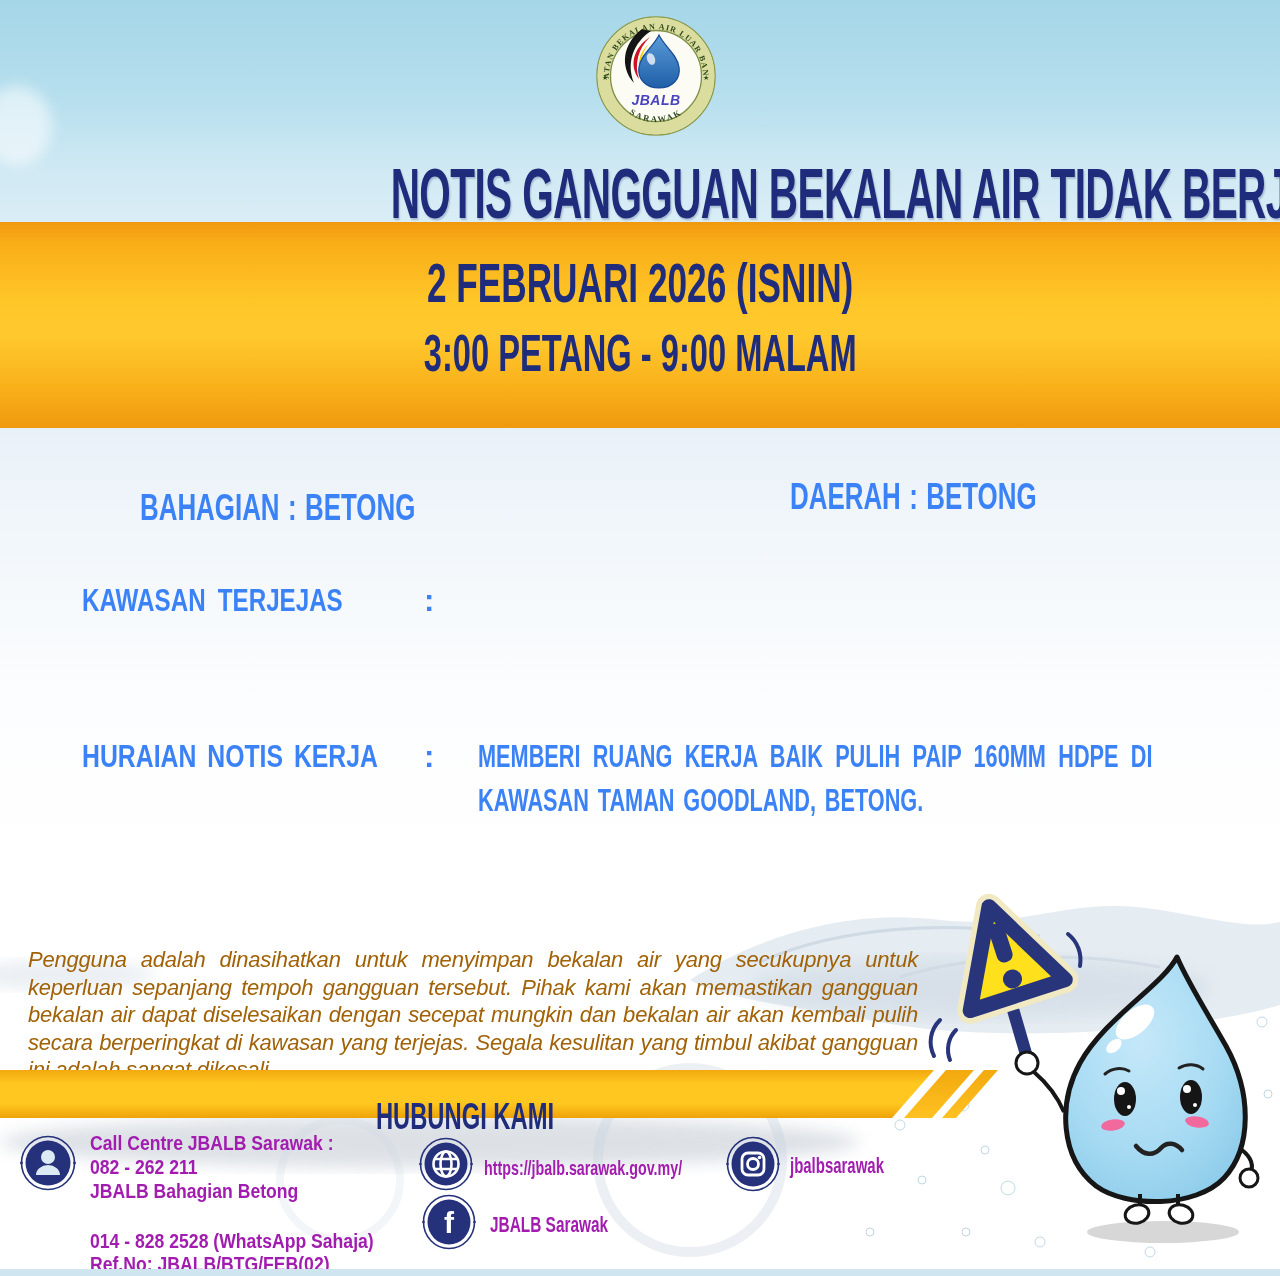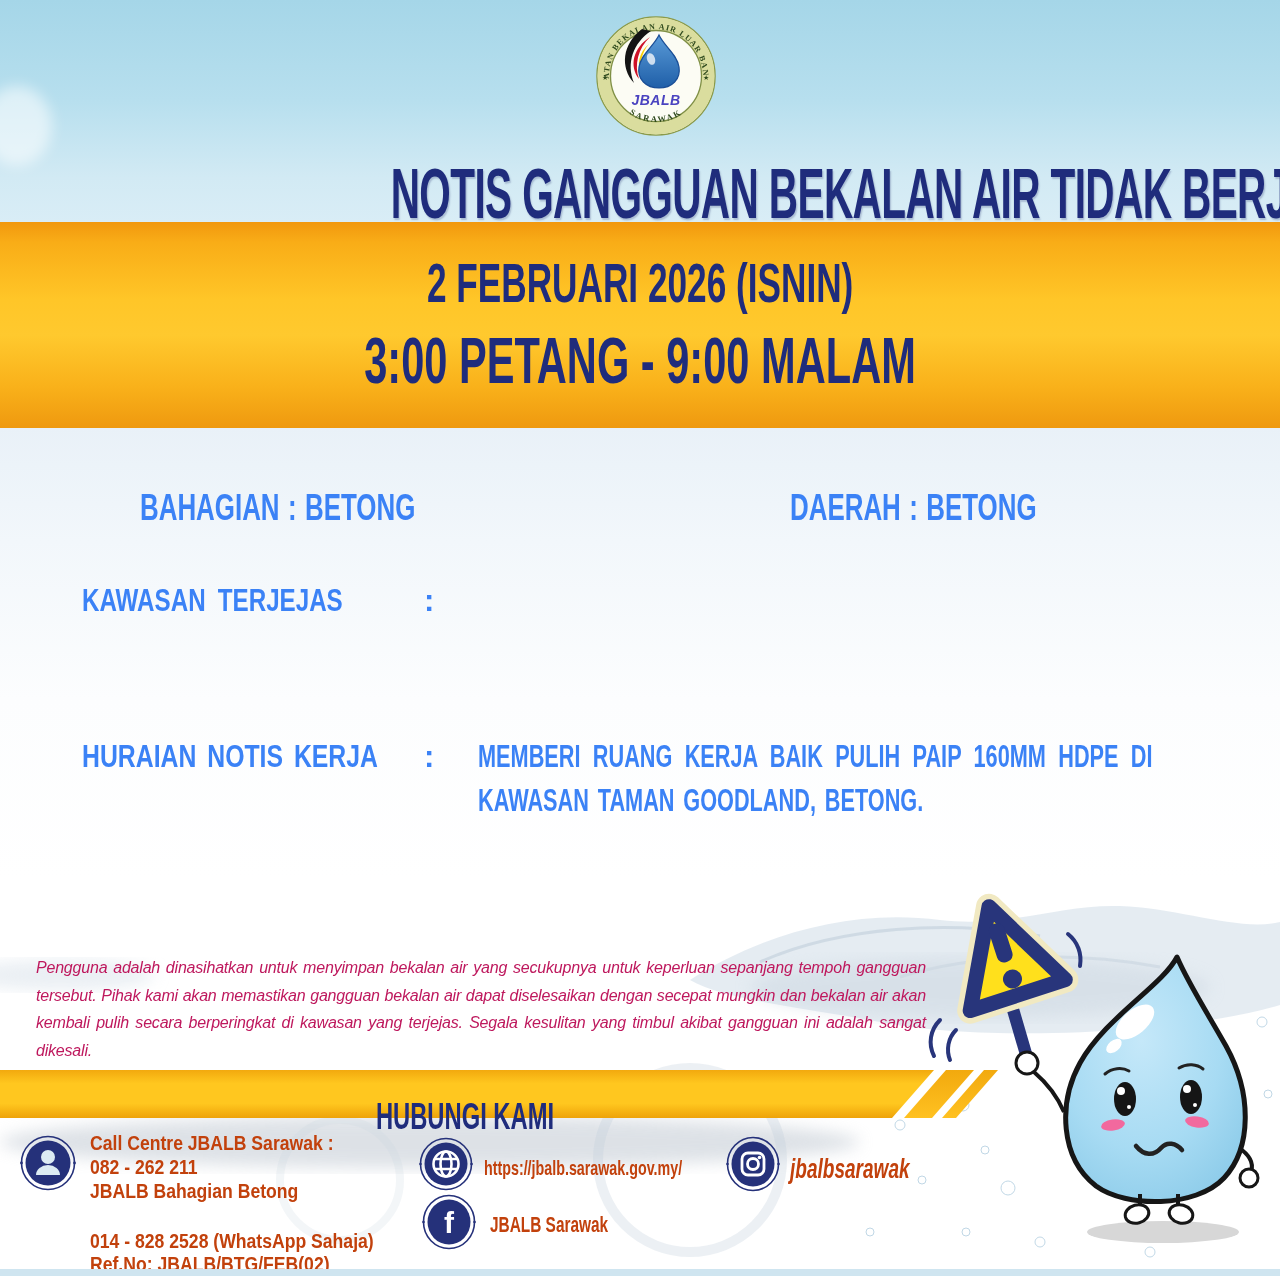--- a/index.html
+++ b/index.html
@@ -18,47 +18,47 @@
     background:linear-gradient(180deg,#a5d6e8 0%,#b7dfee 45%,#d2eaf4 80%,#d9edf6 100%);}
   .wisp{position:absolute;left:-18px;top:86px;width:70px;height:80px;border-radius:50%;
     background:rgba(255,255,255,.55);filter:blur(7px);}
 
   .title-line{top:158px;font-size:71px;font-weight:bold;letter-spacing:-1px;}
   .title-line .sxc{transform:scaleX(.57);text-shadow:2px 2px 2px rgba(40,50,110,.25);}
 
   .orange-band{position:absolute;left:0;top:222px;width:1280px;height:206px;
     background:linear-gradient(180deg,#f1980e 0%,#f9ad17 10%,#ffc628 38%,#ffc92e 55%,#f9b11a 80%,#ef990f 100%);}
   .date-line{top:256px;font-size:55px;font-weight:bold;}
-  .time-line{top:328px;font-size:65px;font-weight:bold;}
+  .time-line{top:328px;font-size:51px;font-weight:bold;}
   .date-line .sxc,.time-line .sxc{transform:scaleX(.64);}
 
   .light-section{position:absolute;left:0;top:428px;width:1280px;height:452px;
     background:linear-gradient(180deg,#e9f1f8 0%,#f2f7fb 25%,#fcfdfe 60%,#ffffff 100%);}
 
   .field{position:absolute;line-height:1;font-weight:bold;color:#3b82f6;}
   .sep-gap{margin:0 12px;}
 
-  .advisory{position:absolute;left:28px;top:946px;width:890px;margin:8px;
-    font-style:italic;font-size:16px;line-height:27.5px;color:#be185d;
+  .advisory{position:absolute;left:28px;top:946px;width:890px;margin:0;
+    font-style:italic;font-size:22px;line-height:27.5px;color:#a16207;
     text-align:justify;letter-spacing:-0.2px;}
 
   .yellow-banner{position:absolute;left:0;top:1070px;width:1010px;height:48px;
     background:linear-gradient(180deg,#f2a90e 0%,#ffc71f 28%,#ffc71f 70%,#eea309 100%);
     clip-path:polygon(0 0,934px 0,892px 100%,0 100%);}
   .banner-stripe1{position:absolute;left:0;top:1070px;width:1010px;height:48px;
     background:linear-gradient(180deg,#f2a90e,#ffc121);
     clip-path:polygon(946px 0,974px 0,932px 100%,904px 100%);}
   .banner-stripe2{position:absolute;left:0;top:1070px;width:1010px;height:48px;
     background:linear-gradient(180deg,#f2a90e,#ffc121);
     clip-path:polygon(984px 0,998px 0,956px 100%,942px 100%);}
   .banner-text{position:absolute;left:0;top:1079px;width:930px;text-align:center;
     font-size:36px;font-weight:bold;line-height:1;margin-top:20px;}
   .banner-text .sxc{transform:scaleX(.66);}
 
-  .contact-line{position:absolute;line-height:1;font-weight:bold;color:#c2410c;font-size:20px;text-align:right;}
+  .contact-line{position:absolute;line-height:1;font-weight:bold;color:#a21caf;font-size:20px;text-align:right;}
   .bottom-strip{position:absolute;left:0;top:1269px;width:1280px;height:7px;background:#cfe5f0;}
 
   svg text{font-family:"Liberation Sans",sans-serif;}
   .logo-arc{font-family:"Liberation Serif",serif;}
 </style>
 </head>
 <body>
 
 <div class="poster">
 
@@ -111,21 +111,21 @@
     <span class="sxc navy">3:00 PETANG - 9:00 MALAM</span>
   </div>
 
   <div class="light-section"></div>
 
   <div class="field" style="top:489px;left:140px;font-size:37px;">
     <span class="sx" style="transform:scaleX(.7);">
       <span>BAHAGIAN</span><span class="sep-gap">:</span><span>BETONG</span>
     </span>
   </div>
-  <div class="field" style="top:489px;left:790px;font-size:37px;">
+  <div class="field" style="top:478px;left:790px;font-size:37px;">
     <span class="sx" style="transform:scaleX(.7);">
       <span>DAERAH</span><span class="sep-gap">:</span><span>BETONG</span>
     </span>
   </div>
 
   <div class="field" style="top:585px;left:82px;font-size:31px;">
     <span class="sx" style="transform:scaleX(.78);word-spacing:7px;">KAWASAN TERJEJAS</span>
   </div>
   <div class="field" style="top:585px;left:424px;font-size:31px;">
     <span>:</span>
@@ -229,21 +229,21 @@
     <ellipse cx="27" cy="28" rx="25.5" ry="26.5" fill="none" stroke="#25317a" stroke-width="1.6"></ellipse>
     <ellipse cx="27" cy="28" rx="21.5" ry="22.5" fill="#25317a"></ellipse>
     <circle cx="1.5" cy="28" r="1.3" fill="#25317a"></circle>
       <circle cx="52.5" cy="28" r="1.3" fill="#25317a"></circle>
     <g stroke="#ffffff" fill="none" stroke-width="2.8">
       <rect x="16" y="17" width="22" height="22" rx="6"></rect>
       <circle cx="27" cy="28" r="5.5"></circle>
     </g>
     <circle cx="33.5" cy="21.5" r="1.8" fill="#ffffff"></circle>
   </svg>
-  <div class="contact-line" style="top:1155px;left:790px;font-size:28px;font-style:italic;">
+  <div class="contact-line" style="top:1155px;left:790px;font-size:22px;">
     <span class="sx" style="transform:scaleX(.68);">jbalbsarawak</span></div>
 
   <svg class="abs" style="left:900px;top:878px;" width="400" height="400" viewBox="0 0 400 400">
     <defs>
       <radialGradient id="bodyG" cx="42%" cy="34%" r="75%">
         <stop offset="0" stop-color="#c5e8f9"></stop>
         <stop offset=".6" stop-color="#a7dbf3"></stop>
         <stop offset="1" stop-color="#8ccbe9"></stop>
       </radialGradient>
     </defs>

